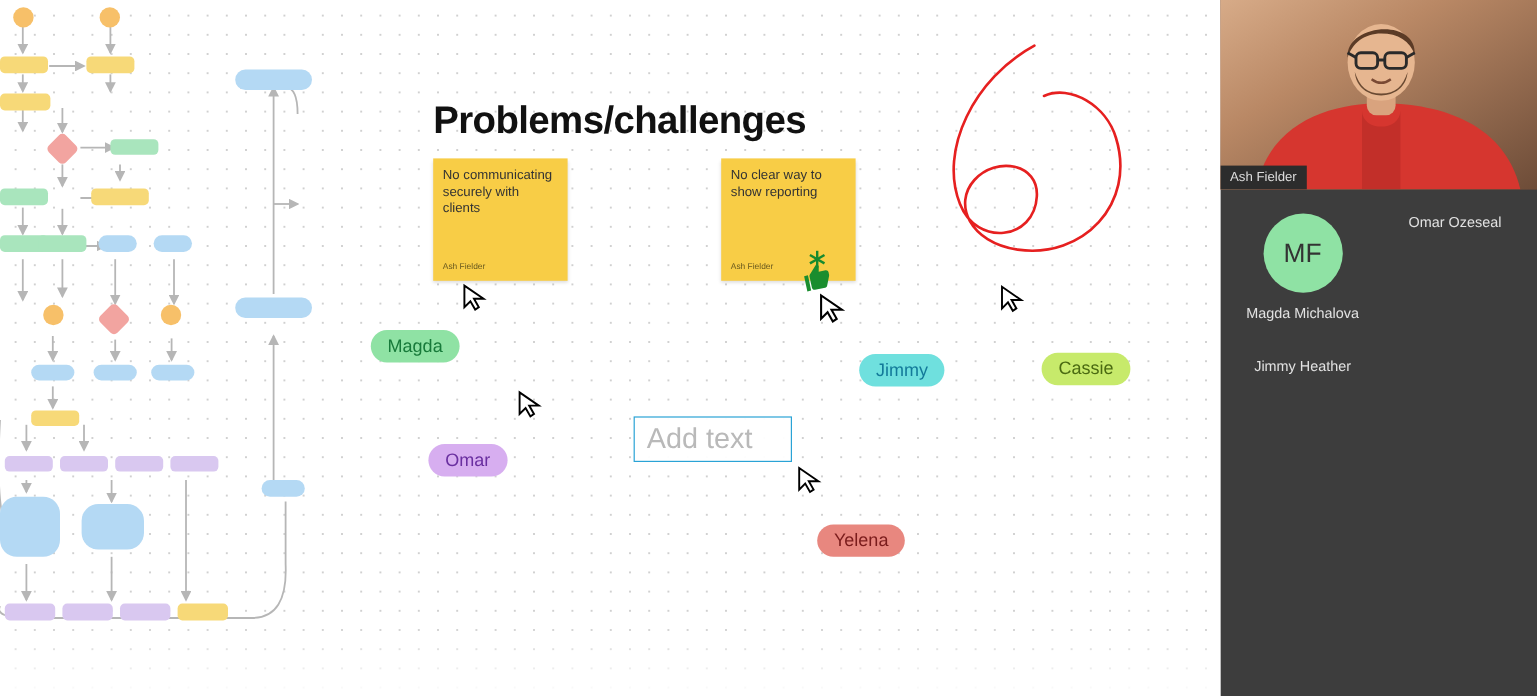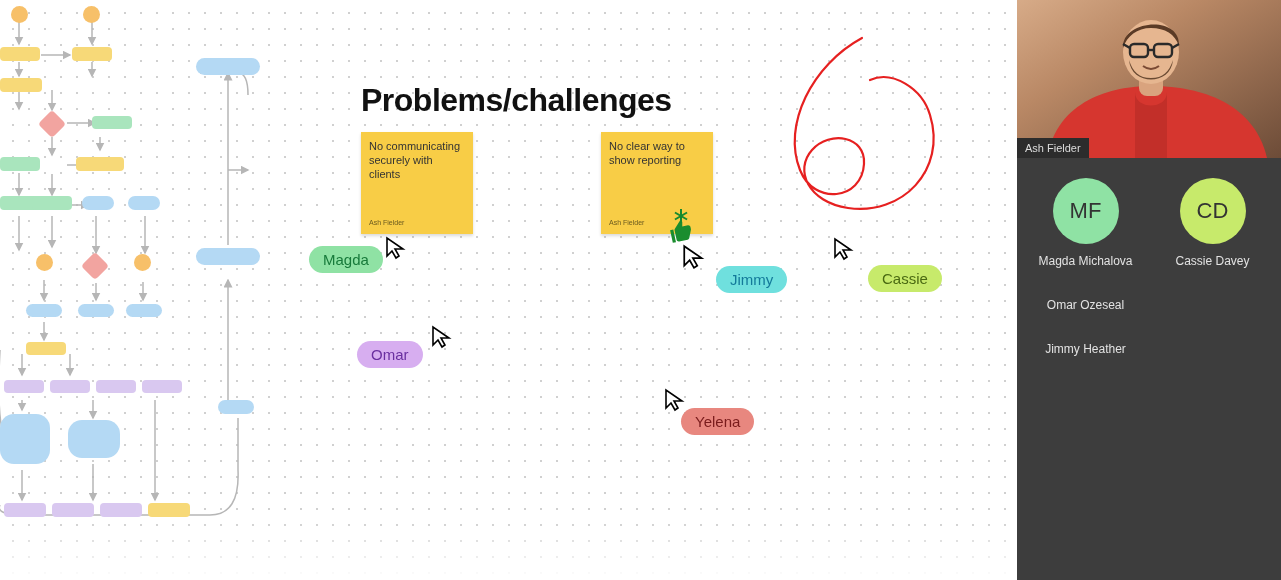--- a/index.html
+++ b/index.html
@@ -50,20 +50,21 @@
   .sticky .author { position: absolute; bottom: 6px; left: 8px; font-size: 7px; color: #6a5a1f; }
   
   .pill {
     position: absolute;
     padding: 5px 14px;
     border-radius: 999px;
     font-size: 15px;
     font-weight: 500;
     display: inline-flex;
     align-items: center;
+    margin-top: 29px;
   }
   
   .cursor { position: absolute; }
   
   .textbox {
     position: absolute;
     border: 1px solid #2aa3d6;
     background: rgba(255,255,255,.95);
     color: #b9b9b9;
     font-size: 24px;
@@ -261,20 +262,21 @@
     </div>
     <div class="pill" style="left: 681px; top: 408px; background: rgb(232, 135, 127); color: rgb(122, 28, 28);">Yelena</div>
 
     <div class="cursor" style="left:833px; top:237px;">
       <svg width="22" height="24" viewBox="0 0 22 24">
           <path d="M2 2 L2 20 L7 15 L11 22 L14 20 L10 13 L18 13 Z" fill="#fff" stroke="#000" stroke-width="1.6"></path>
         </svg>
     </div>
     <div class="pill" style="left: 868px; top: 265px; background: rgb(199, 234, 107); color: rgb(74, 106, 18);">Cassie</div>
 
+    <div class="textbox" style="left:528px; top:347px; width:132px;">Add text</div>
 
     <svg class="scribble" style="left:752px; top:30px;" width="220" height="220">
       <path d="M110 8 C 60 35, 30 95, 48 140 C 62 176, 110 170, 112 134 C 114 106, 78 100, 60 120 C 42 140, 56 172, 96 178 C 150 186, 195 140, 178 85 C 170 58, 140 40, 118 50" fill="none" stroke-width="2.2" stroke-linecap="round" stroke="#e62020"></path>
     </svg>
 
   </div>
 
   <div class="sidebar">
     <div class="video-tile">
 
@@ -311,24 +313,20 @@
       </svg>
       <div class="video-nametag">Ash Fielder</div>
     </div>
 
     <div class="participants">
       <div class="person">
         <div class="avatar" style="background:#8fe2a4;">MF</div>
         <div class="pname">Magda Michalova</div>
       </div>
       <div class="person">
-        <div class="avatar" style="background:#c7ea6b;">CD</div>
-        <div class="pname">Cassie Davey</div>
-      </div>
-      <div class="person">
         <div class="pname">Omar Ozeseal</div>
       </div>
       <div class="person" style="grid-column:1;">
         <div class="pname">Jimmy Heather</div>
       </div>
     </div>
   </div>
 </div>
 
 </body></html>

